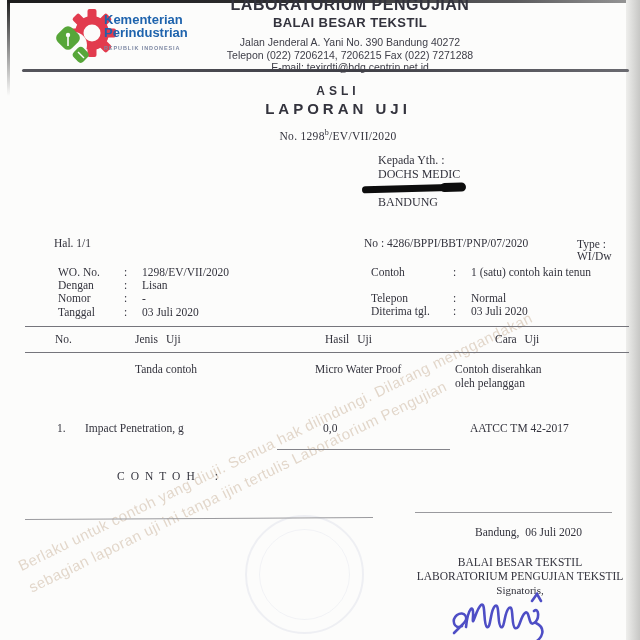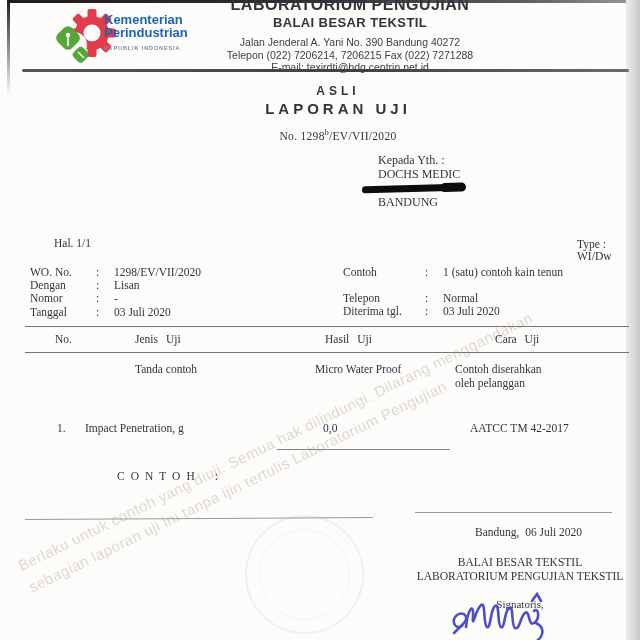--- a/index.html
+++ b/index.html
@@ -43,21 +43,21 @@
   .redact-bar{position:relative;width:100px;height:7px;background:#0d0d0d;border-radius:4px;
     margin:4px 0 3px -16px;transform:rotate(-1.6deg);}
   .redact-bar:after{content:"";position:absolute;right:-4px;top:-1px;width:26px;height:9px;
     background:#0d0d0d;border-radius:5px;}
 
   
   .meta{font-size:11.5px;margin-left:24px;}
 
   
   .info-col{font-size:11.5px;line-height:13.2px;}
-  .info-row{display:flex;}
+  .info-row{display:flex;margin-left:28px;}
   .info-row .lbl{width:66px;}
   .info-row .sep{width:18px;text-align:left;}
   .info-col.right .lbl{width:82px;}
   .info-row.gap{margin-top:13px;}
 
   
   .rule-thin{height:1px;background:#75757c;}
   .th{font-size:11.5px;word-spacing:5px;}
   .cell{font-size:11.5px;}
   .center{text-align:left;}
@@ -69,21 +69,21 @@
     font-family:"Liberation Sans",sans-serif;font-size:15px;line-height:24px;
     color:#c9b29a;opacity:.5;letter-spacing:.5px;white-space:nowrap;}
   .stamp-ghost{left:245px;top:515px;width:115px;height:115px;border-radius:50%;
     border:2px solid rgba(120,130,175,.10);}
   .stamp-ghost:after{content:"";position:absolute;left:12px;top:12px;right:12px;bottom:12px;
     border-radius:50%;border:1.5px solid rgba(120,130,175,.08);}
 
   
   .date-line{left:475px;top:526px;font-size:11.5px;}
   .sig-block{left:400px;top:556px;width:240px;text-align:center;font-size:11.5px;line-height:13.5px;}
-  .sig-block .signer{font-size:11px;margin-top:15px;}
+  .sig-block .signer{font-size:11px;margin-top:1px;}
 </style>
 </head>
 <body>
 
 <div id="page">
 
   <div class="abs edge-top"></div>
   <div class="abs edge-left"></div>
   <div class="abs edge-right"></div>
 
@@ -140,20 +140,21 @@
   </div>
 
   <div class="abs recipient">
     <div>Kepada Yth. :</div>
     <div>DOCHS MEDIC</div>
     <div class="redact-bar"></div>
     <div>BANDUNG</div>
   </div>
 
   <div class="abs meta" style="left:30px;top:237px">Hal. 1/1</div>
+  <div class="abs meta" style="left:340px;top:237px">No : 4286/BPPI/BBT/PNP/07/2020</div>
   <div class="abs meta" style="left:553px;top:238px">Type : WI/Dw</div>
 
   <div class="abs info-col" style="left:30px;top:266px">
     <div class="info-row">
       <span class="lbl">WO. No.</span>
       <span class="sep">:</span>
       <span class="val">1298/EV/VII/2020</span>
     </div>
     <div class="info-row">
       <span class="lbl">Dengan</span>

